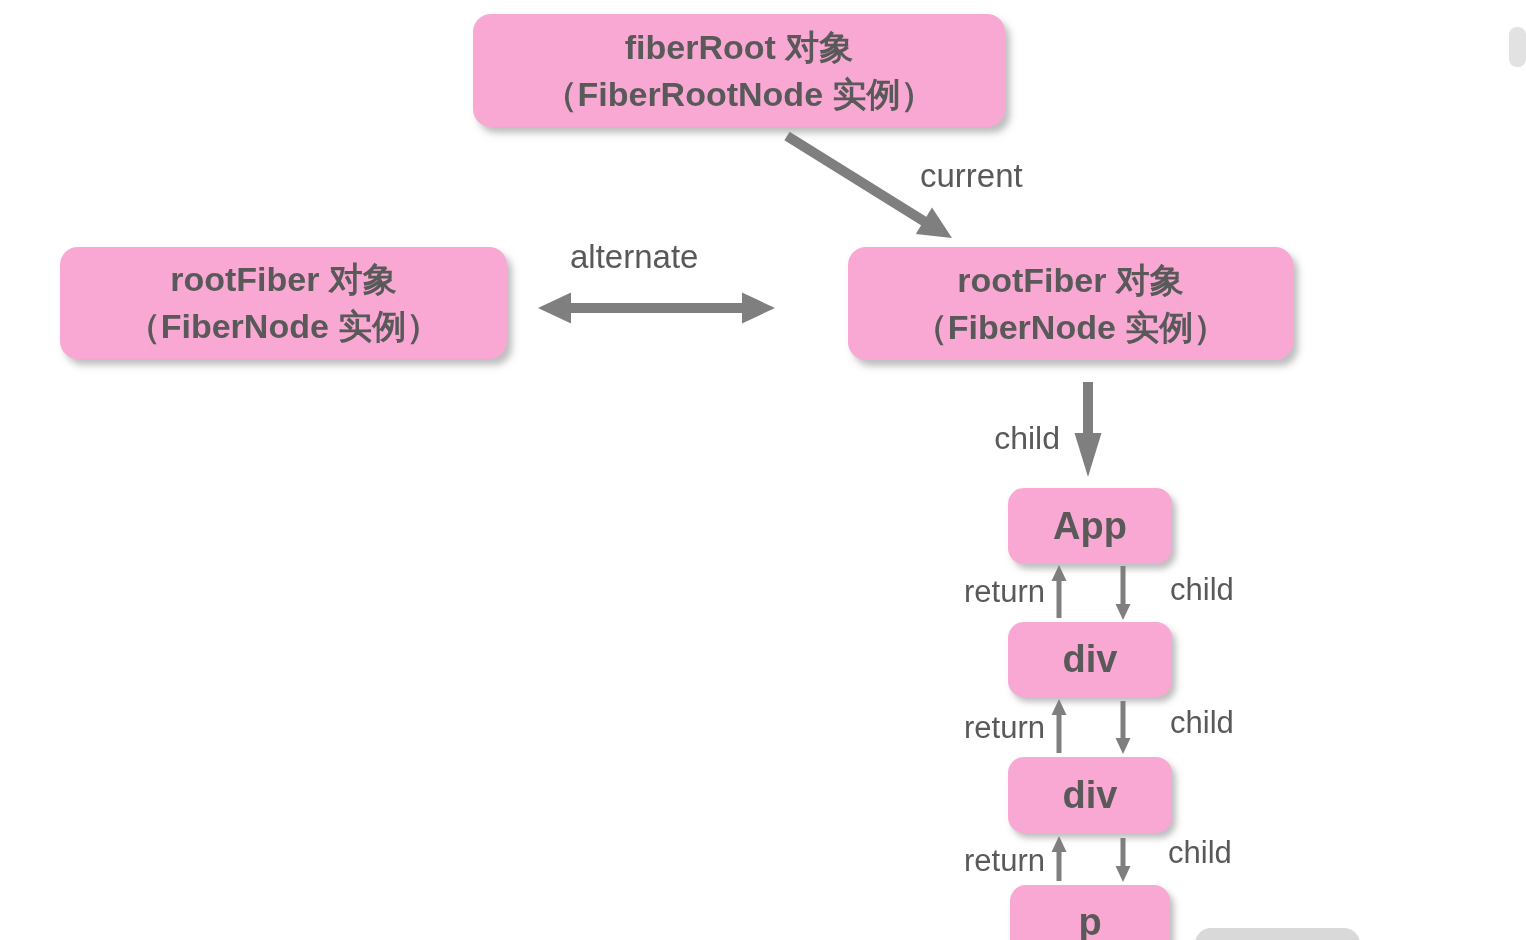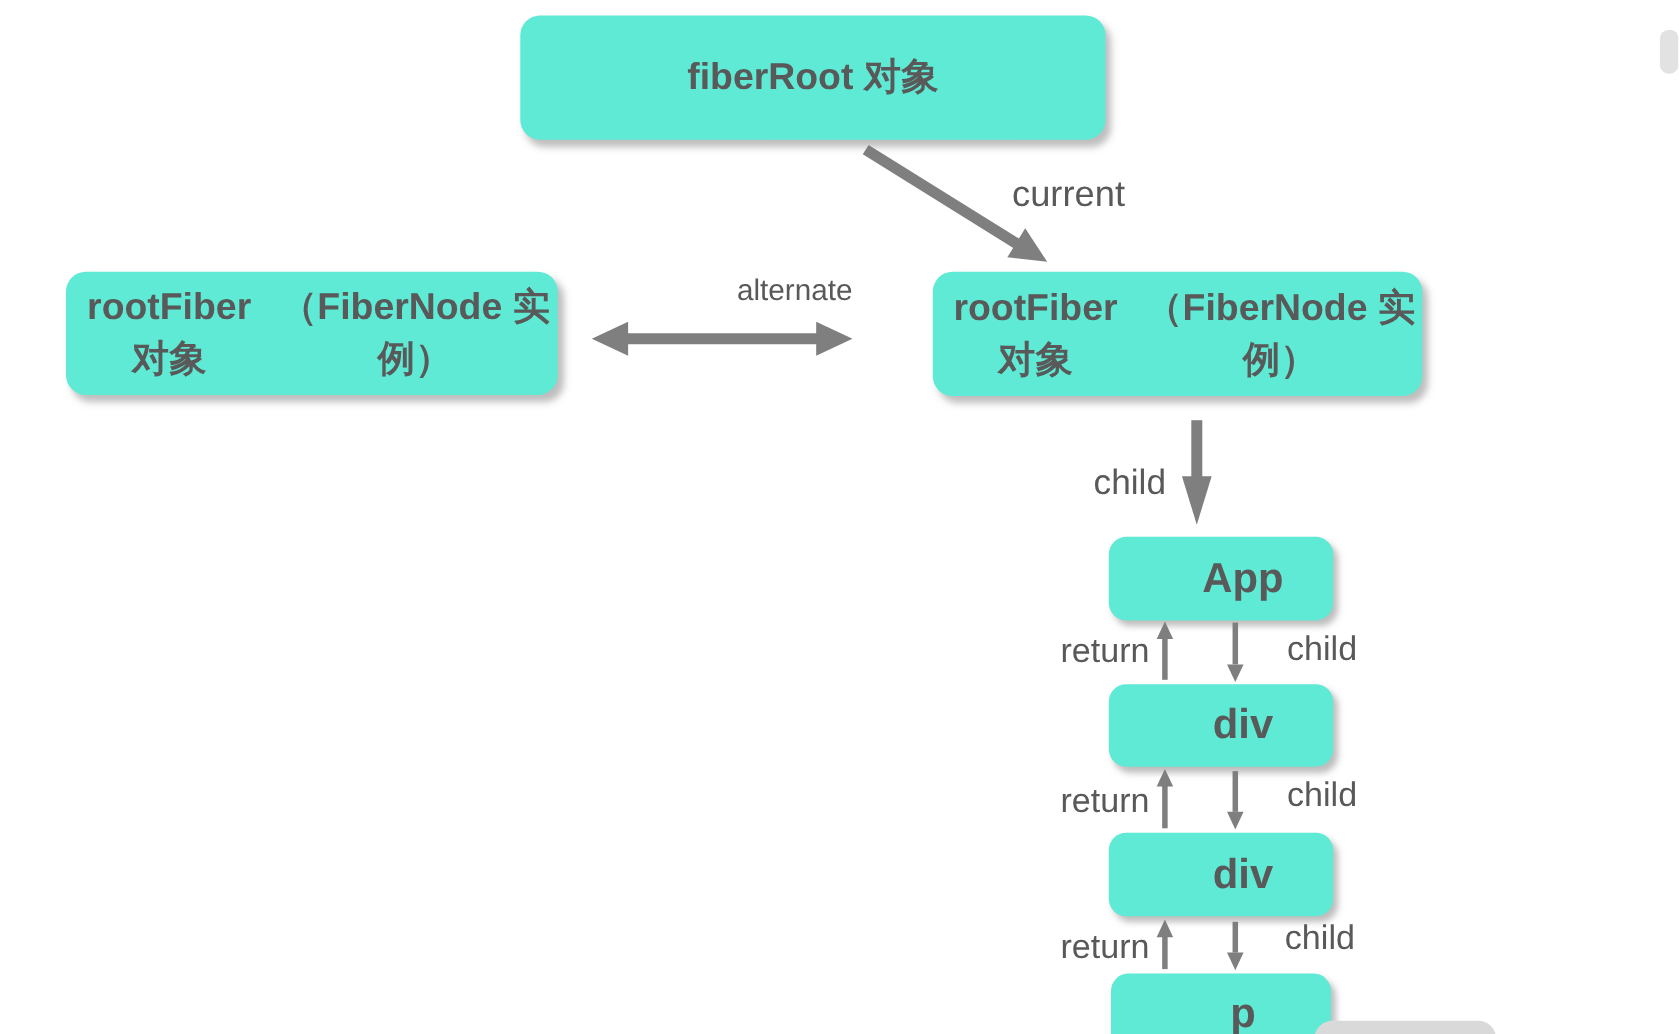--- a/index.html
+++ b/index.html
@@ -16,38 +16,37 @@
     font-family: "Liberation Sans", "DejaVu Sans", sans-serif;
   }
   .arrows {
     position: absolute;
     left: 0;
     top: 0;
     pointer-events: none;
   }
   .node {
     position: absolute;
-    background: #5eead4;
+    background: #f9a8d4;
     border-radius: 18px;
     box-shadow: 5px 6px 7px rgba(125,125,125,0.5);
     color: #595959;
     font-weight: 700;
     display: flex;
-    flex-direction: row;
+    flex-direction: column;
     align-items: center;
     justify-content: center;
     text-align: center;
     line-height: 1.38;
   }
   .node.big { font-size: 34px; }
   .node.small {
     font-size: 38px;
     border-radius: 16px;
     box-shadow: 4px 5px 6px rgba(125,125,125,0.5);
-    padding-left: 40px;
   }
   .node-fiber-root   { left: 473px; top: 14px;  width: 532px; height: 113px; }
   .node-root-fiber-left  { left: 60px;  top: 247px; width: 447px; height: 112px; }
   .node-root-fiber-right { left: 848px; top: 247px; width: 445px; height: 113px; }
   .node-app       { left: 1008px; top: 488px; width: 164px; height: 76px; }
   .node-div-outer { left: 1008px; top: 622px; width: 164px; height: 75px; }
   .node-div-inner { left: 1008px; top: 757px; width: 164px; height: 76px; }
   .node-p         { left: 1010px; top: 885px; width: 160px; height: 74px; }
   .node-partial {
     position: absolute;
@@ -56,21 +55,21 @@
     border-radius: 16px;
   }
   .edge-label {
     position: absolute;
     color: #595959;
     font-weight: 400;
     font-size: 31px;
     white-space: nowrap;
   }
   .label-current   { left: 920px; top: 157px; font-size: 33px; }
-  .label-alternate { left: 570px; top: 249px; width: 205px; text-align: right; font-size: 27px; }
+  .label-alternate { left: 570px; top: 238px; width: 205px; text-align: left; font-size: 33px; }
   .label-child-root{ left: 930px; top: 420px; width: 130px; text-align: right; font-size: 32px; }
   .label-return-1  { left: 900px; top: 574px; width: 145px; text-align: right; }
   .label-child-1   { left: 1170px; top: 572px; }
   .label-return-2  { left: 900px; top: 710px; width: 145px; text-align: right; }
   .label-child-2   { left: 1170px; top: 705px; }
   .label-return-3  { left: 900px; top: 843px; width: 145px; text-align: right; }
   .label-child-3   { left: 1168px; top: 835px; }
   .scrollbar-thumb {
     position: absolute;
     left: 1509px; top: 27px; width: 17px; height: 40px;
@@ -124,20 +123,21 @@
       <polygon points="1059,836 1051.5,852 1066.5,852" stroke="none"></polygon>
     </g>
     <g fill="#7F7F7F" stroke="#7F7F7F">
       <line x1="1123" y1="838" x2="1123" y2="866" stroke-width="5"></line>
       <polygon points="1123,882 1115.5,866 1130.5,866" stroke="none"></polygon>
     </g>
   </svg>
 
   <div class="node big node-fiber-root">
     <span>fiberRoot 对象</span>
+    <span>（FiberRootNode 实例）</span>
   </div>
 
   <div class="node big node-root-fiber-left">
     <span>rootFiber 对象</span>
     <span>（FiberNode 实例）</span>
   </div>
 
   <div class="node big node-root-fiber-right">
     <span>rootFiber 对象</span>
     <span>（FiberNode 实例）</span>

